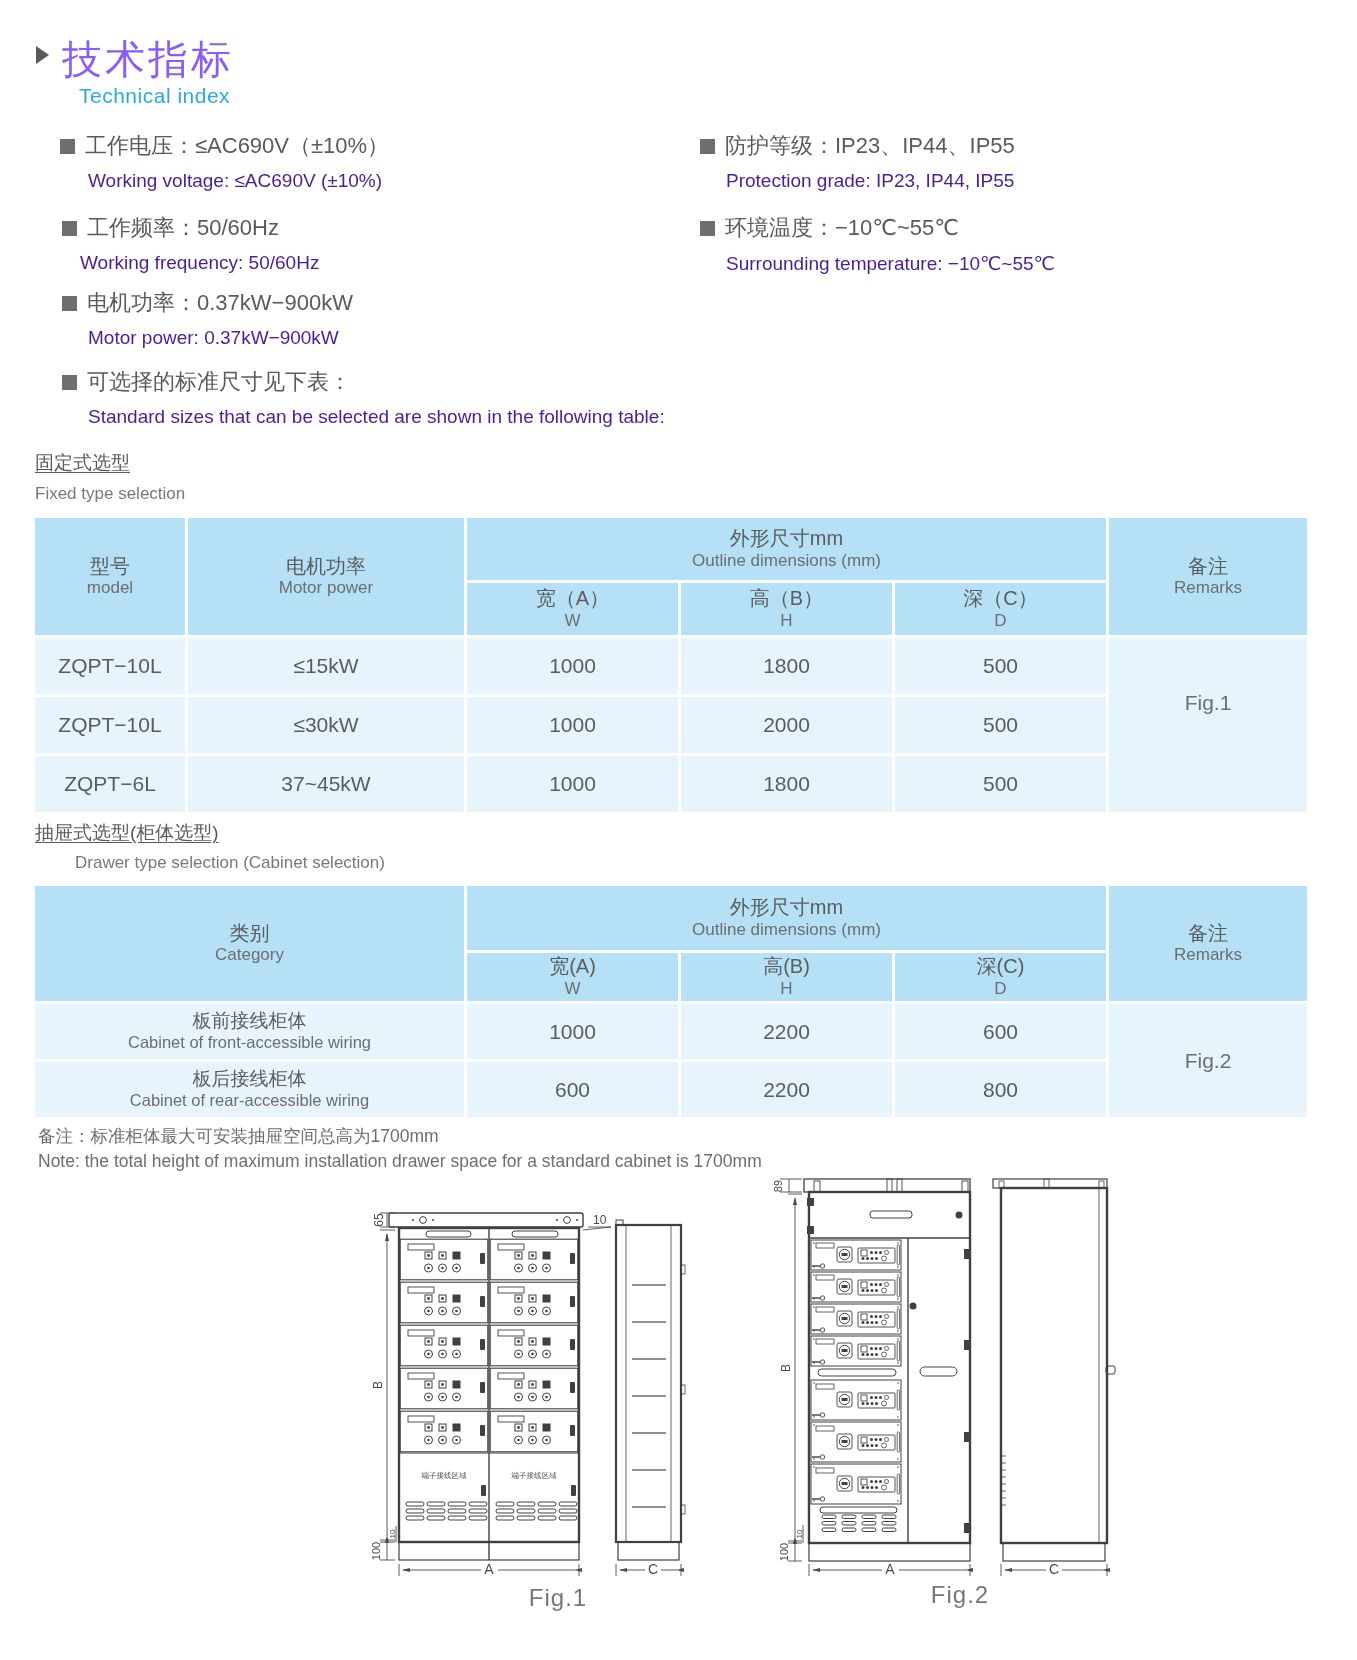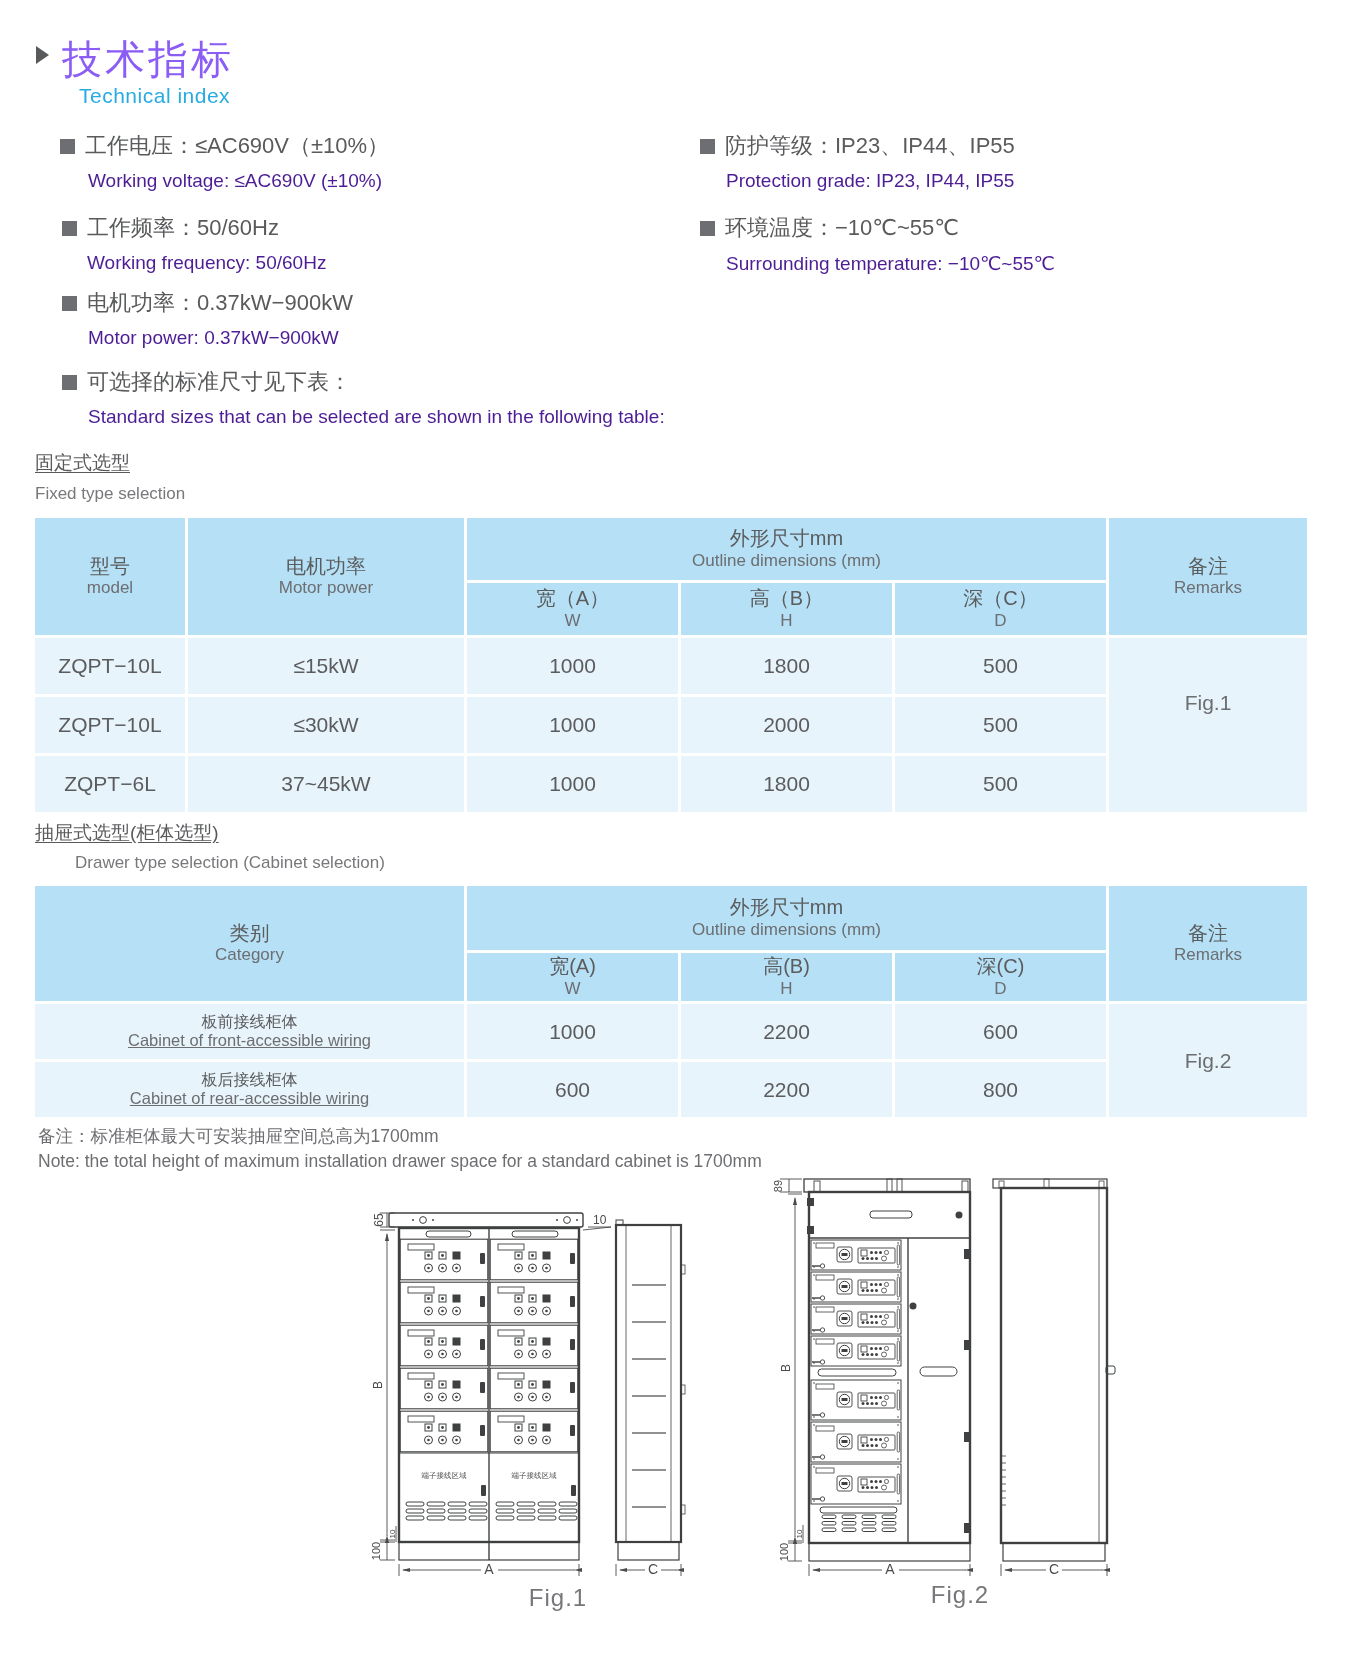--- a/index.html
+++ b/index.html
@@ -19,22 +19,22 @@
   .sec-en{font-size:17px;color:#77787b;}
   
   .grid{display:grid;gap:3px;}
   .t1{grid-template-columns:150px 276px 211px 211px 211px 198px;grid-template-rows:62px 52px 56px 56px 56px;}
   .t2{grid-template-columns:429px 211px 211px 211px 198px;grid-template-rows:64px 48px 55px 55px;}
   .hc{background:#b5e0f5;display:flex;flex-direction:column;align-items:center;justify-content:center;line-height:1.22;}
   .bc{background:#e8f4fc;display:flex;flex-direction:column;align-items:center;justify-content:center;line-height:1.2;}
   .cn20{font-size:20px;color:#5b5c5e;}
   .en17{font-size:17px;color:#6d6e71;}
   .v21{font-size:21px;color:#5b5c5e;}
-  .cat-cn{font-size:16px;color:#5b5c5e;}
-  .cat-en{font-size:16.5px;color:#6d6e71;text-decoration:underline;}
+  .cat-cn{font-size:19px;color:#5b5c5e;}
+  .cat-en{font-size:16.5px;color:#6d6e71;}
   .fig-rem{font-size:21px;color:#6d6e71;}
   
   .note{font-size:17.5px;color:#6d6e71;white-space:nowrap;}
   
   svg.fig{position:absolute;font-family:"Liberation Sans","DejaVu Sans",sans-serif;}
   svg.fig text{fill:#4a4b4c;}
   .cap{font-size:24px;fill:#76777a !important;letter-spacing:1px;}
   .dim{font-size:12px;}
   .dim11{font-size:11px;}
   .dim8{font-size:8px;}
@@ -52,21 +52,21 @@
   <div class="abs spec-cn" style="left:60px;top:131px;">
     <span class="sq"></span>
     <span>工作电压：≤AC690V（±10%）</span>
   </div>
   <div class="abs spec-en" style="left:88px;top:170px;">Working voltage: ≤AC690V (±10%)</div>
 
   <div class="abs spec-cn" style="left:62px;top:213px;">
     <span class="sq"></span>
     <span>工作频率：50/60Hz</span>
   </div>
-  <div class="abs spec-en" style="left:87px;top:252px;">Working frequency: 50/60Hz</div>
+  <div class="abs spec-en" style="left:80px;top:252px;">Working frequency: 50/60Hz</div>
 
   <div class="abs spec-cn" style="left:62px;top:288px;">
     <span class="sq"></span>
     <span>电机功率：0.37kW−900kW</span>
   </div>
   <div class="abs spec-en" style="left:88px;top:327px;">Motor power: 0.37kW−900kW</div>
 
   <div class="abs spec-cn" style="left:62px;top:367px;">
     <span class="sq"></span>
     <span>可选择的标准尺寸见下表：</span>

